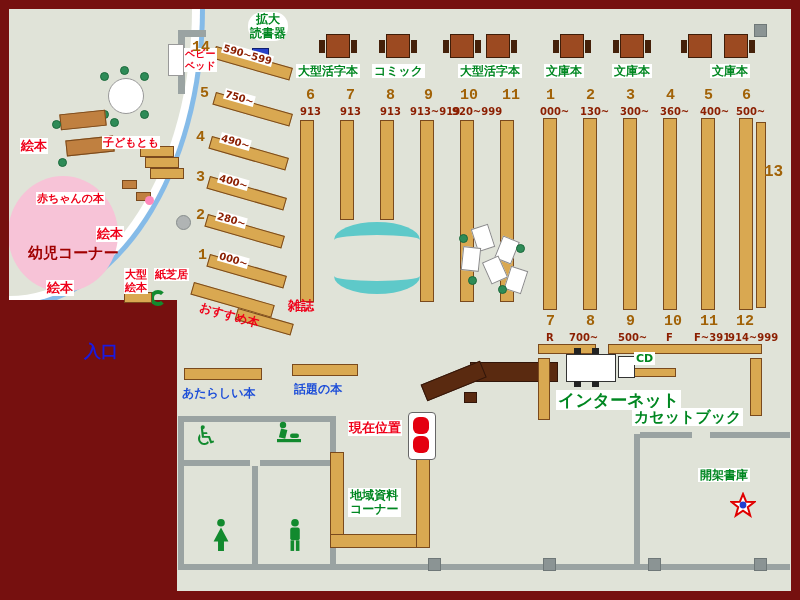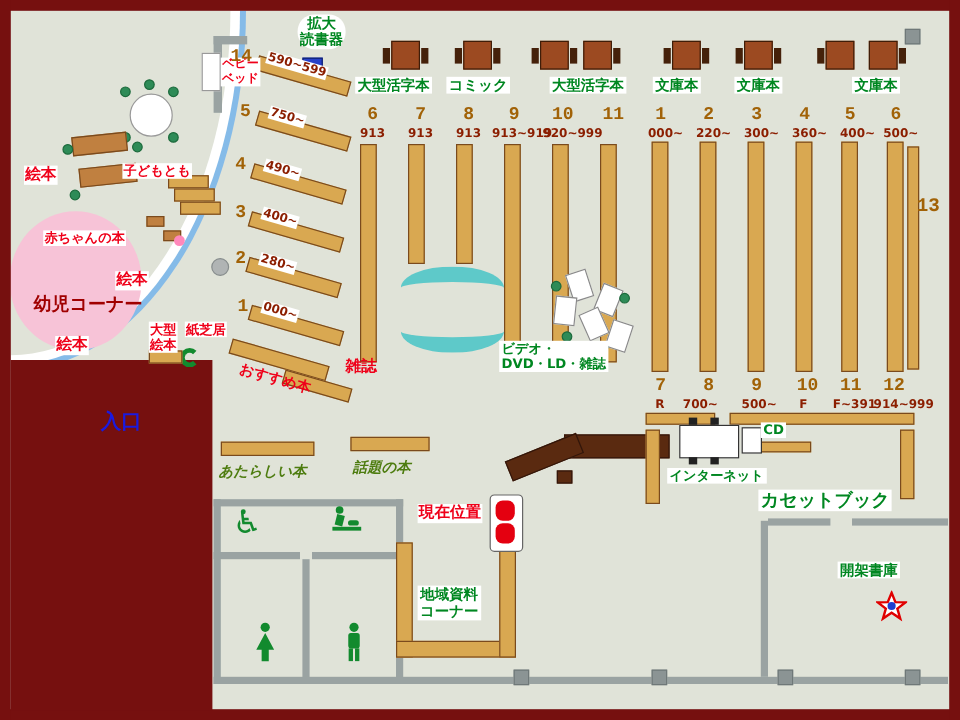--- a/index.html
+++ b/index.html
@@ -12,21 +12,21 @@
   .shelf{position:absolute;background:#d9a851;border:1px solid #7a4a1d;box-sizing:border-box;}
   .dark{position:absolute;background:#5a2a10;border:1px solid #32160a;box-sizing:border-box;}
   .table{position:absolute;width:24px;height:24px;background:#9c4a21;border:1px solid #3f1d08;box-sizing:border-box;}
   .chair{position:absolute;width:6px;height:13px;background:#45210a;}
   .seatmark{position:absolute;width:7px;height:6px;background:#222;}
   .dot{position:absolute;width:9px;height:9px;border-radius:50%;background:#2e8b57;border:1px solid #1c6a3c;box-sizing:border-box;}
   .num{position:absolute;color:#a16207;font-weight:bold;font-size:15px;line-height:1;font-family:Liberation Mono, monospace;}
   .range{position:absolute;color:#8b1e00;font-weight:bold;font-size:10px;line-height:1.1;white-space:nowrap;}
   .rangebg{background:#fff;padding:0 1px;}
   .glabel{position:absolute;color:#008721;font-weight:bold;font-size:12px;line-height:1.2;background:#fff;padding:0 2px;white-space:nowrap;}
-  .gplain{position:absolute;color:#4d7c0f;font-weight:bold;font-size:12px;line-height:1.2;white-space:nowrap;font-style:italic;}
+  .gplain{position:absolute;color:#1d4ed8;font-weight:bold;font-size:12px;line-height:1.2;white-space:nowrap;}
   .rlabel{position:absolute;color:#ef0019;font-weight:bold;font-size:11px;line-height:1.2;background:#fff;padding:0 1px;white-space:nowrap;}
   .rplain{position:absolute;color:#ef0019;font-weight:bold;font-size:11px;line-height:1.2;white-space:nowrap;}
   .r16{transform:rotate(16deg);transform-origin:left top;}
   .white-seat{position:absolute;width:18px;height:24px;background:#fff;border:1px solid #8a8a8a;box-sizing:border-box;}
   .arc-top{position:absolute;width:86px;height:36px;border-radius:50%;border-top:13px solid #5ec9c9;box-sizing:border-box;}
   .arc-bottom{position:absolute;width:86px;height:36px;border-radius:50%;border-bottom:13px solid #5ec9c9;box-sizing:border-box;}
 </style>
 </head>
 <body>
 
@@ -267,21 +267,21 @@
   <div class="range" style="left:380px;top:106px;">913</div>
   <div class="num" style="left:424px;top:88px;">9</div>
   <div class="range" style="left:410px;top:106px;">913~919</div>
   <div class="num" style="left:460px;top:88px;">10</div>
   <div class="range" style="left:452px;top:106px;">920~999</div>
   <div class="num" style="left:502px;top:88px;">11</div>
 
   <div class="num" style="left:546px;top:88px;">1</div>
   <div class="range" style="left:540px;top:106px;">000~</div>
   <div class="num" style="left:586px;top:88px;">2</div>
-  <div class="range" style="left:580px;top:106px;">220~</div>
+  <div class="range" style="left:580px;top:106px;">130~</div>
   <div class="num" style="left:626px;top:88px;">3</div>
   <div class="range" style="left:620px;top:106px;">300~</div>
   <div class="num" style="left:666px;top:88px;">4</div>
   <div class="range" style="left:660px;top:106px;">360~</div>
   <div class="num" style="left:704px;top:88px;">5</div>
   <div class="range" style="left:700px;top:106px;">400~</div>
   <div class="num" style="left:742px;top:88px;">6</div>
   <div class="range" style="left:736px;top:106px;">500~</div>
 
   <div class="num" style="left:546px;top:314px;">7</div>
@@ -294,31 +294,27 @@
   <div class="range" style="left:666px;top:332px;">F</div>
   <div class="num" style="left:700px;top:314px;">11</div>
   <div class="range" style="left:694px;top:332px;">F~391</div>
   <div class="num" style="left:736px;top:314px;">12</div>
   <div class="range" style="left:728px;top:332px;">914~999</div>
 
   <div class="num" style="left:764px;top:164px;font-size:16px;">13</div>
 
   <div class="rplain" style="left:288px;top:298px;font-size:13px;">雑誌</div>
 
-  <div class="glabel" style="left:416px;top:284px;font-size:11px;">
-    <div>ビデオ・</div>
-    <div>DVD・LD・雑誌</div>
-  </div>
 
   <div class="gplain" style="left:182px;top:386px;">あたらしい本</div>
   <div class="gplain" style="left:294px;top:382px;">話題の本</div>
 
   <div class="rlabel" style="left:348px;top:420px;font-size:13px;">現在位置</div>
 
-  <div class="glabel" style="left:556px;top:390px;font-size:11px;">インターネット</div>
+  <div class="glabel" style="left:556px;top:390px;font-size:17px;">インターネット</div>
   <div class="glabel" style="left:634px;top:352px;font-size:11px;">CD</div>
   <div class="glabel" style="left:632px;top:408px;font-size:15px;">カセットブック</div>
 
   <div class="glabel" style="left:348px;top:488px;text-align:center;">
     <div>地域資料</div>
     <div>コーナー</div>
   </div>
 
   <div class="glabel" style="left:698px;top:468px;">開架書庫</div>
 

